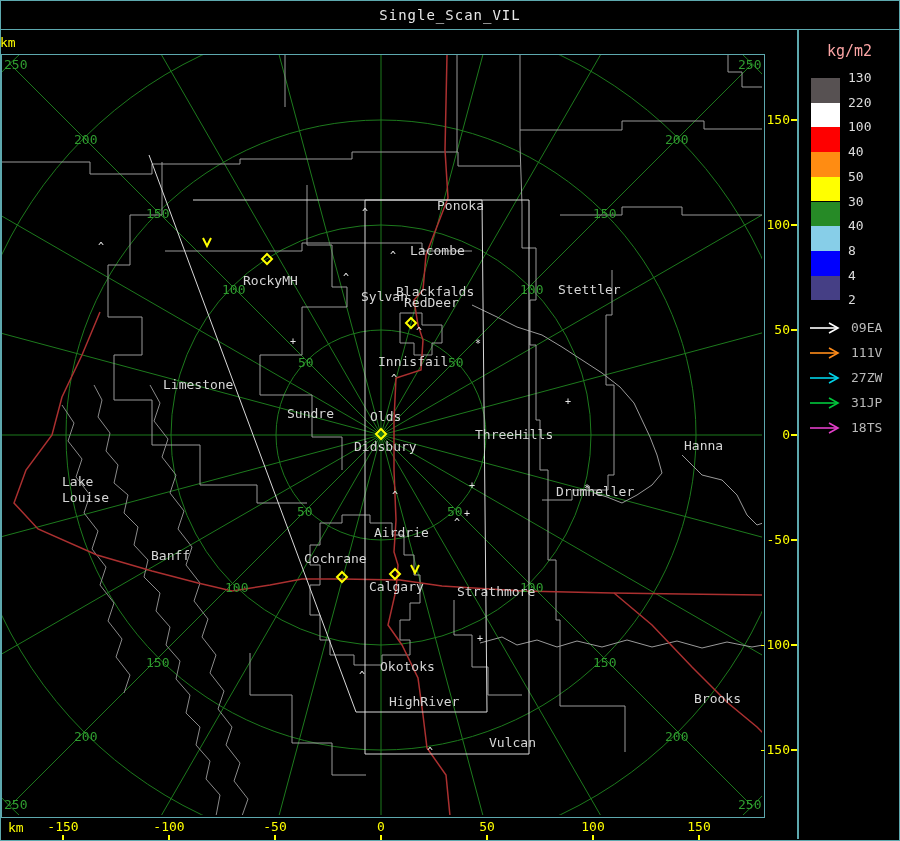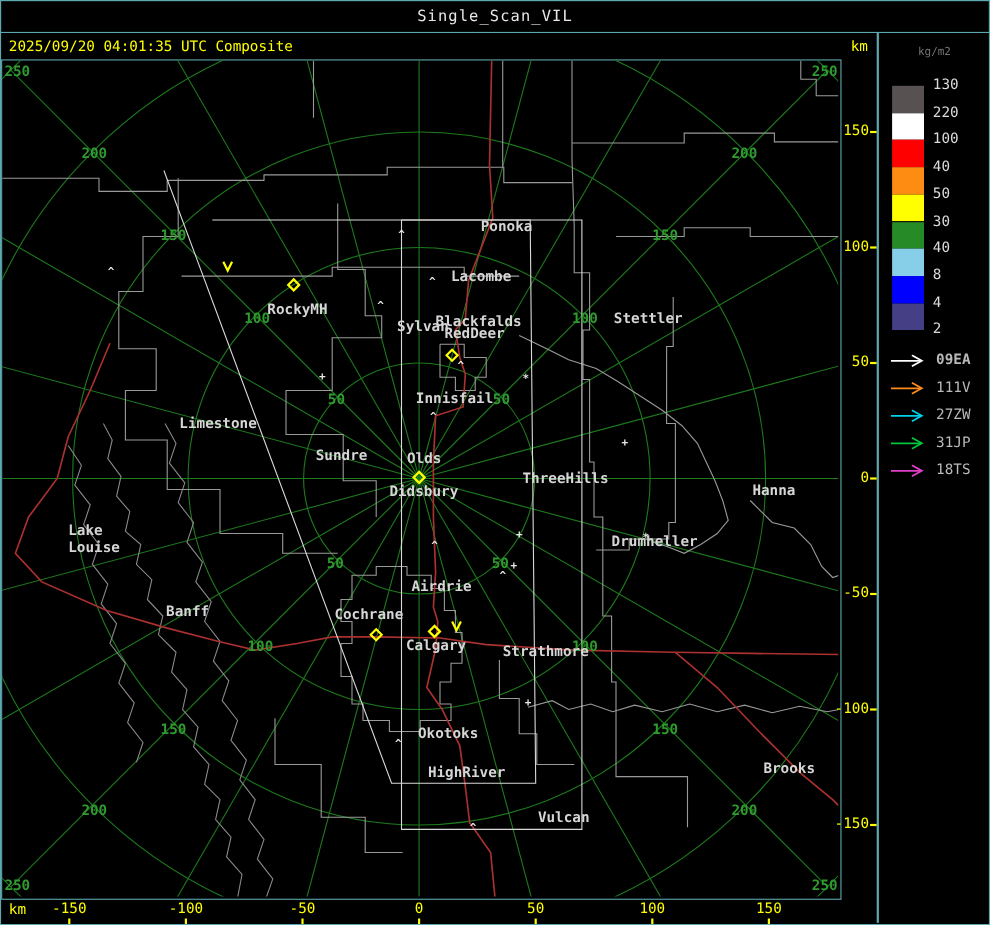--- a/index.html
+++ b/index.html
@@ -8,21 +8,21 @@
   .abs{position:absolute;}
   
   #outer-frame{left:0;top:0;width:898px;height:839px;border:1px solid #5da8ae;}
   #title-bar{left:0;top:0;width:898px;height:28px;border:1px solid #5da8ae;
              display:flex;align-items:center;justify-content:center;
              color:#e8e8e8;font-size:14px;letter-spacing:1px;}
   #info-bar{left:0;top:30px;width:797px;height:24px;display:flex;align-items:center;}
   #info-bar .ts{color:#ffff00;font-size:13px;margin-left:8px;flex:1;}
   #info-bar .unit{color:#ffff00;font-size:13px;margin-right:8px;}
   
-  #map-frame{left:1px;top:54px;width:762px;height:762px;border:1px solid #5da8ae;font-weight:bold;}
+  #map-frame{left:1px;top:54px;width:762px;height:762px;border:1px solid #5da8ae;}
   #map-svg{position:absolute;left:0;top:0;}
   .ring{stroke:#1d7a1d;stroke-width:1;fill:none;}
   .bnd{stroke:#9a9a9a;stroke-width:1;fill:none;}
   .mtn{stroke:#8a8a8a;stroke-width:1;fill:none;}
   .road{stroke:#ab3030;stroke-width:1.5;fill:none;}
   .scan{stroke:#d9d9d9;stroke-width:1;fill:none;}
   .glabel{fill:#2f9b2f;font-size:13px;font-family:"DejaVu Sans Mono",monospace;}
   .city{fill:#d6d6d6;font-size:13px;font-family:"DejaVu Sans Mono",monospace;}
   .town{fill:#e8e8e8;font-size:10px;font-family:"DejaVu Sans Mono",monospace;}
   .diam{stroke:#ffff00;stroke-width:2;fill:none;}
@@ -33,37 +33,36 @@
       font-size:13px;transform:translateY(-8px);}
   .yt{position:absolute;left:27px;width:6px;height:2px;background:#ffff00;}
   #bottom-axis{left:0;top:817px;width:797px;height:23px;}
   #bottom-axis .km{position:absolute;left:8px;top:3px;color:#ffff00;font-size:13px;}
   .xl{position:absolute;top:2px;width:48px;margin-left:-24px;text-align:center;
       color:#ffff00;font-size:13px;}
   .xt{position:absolute;top:18px;width:2px;height:5px;background:#ffff00;}
   
   #legend-panel{left:797px;top:30px;width:101px;height:809px;border-left:2px solid #5da8ae;}
   #legend-unit{position:absolute;left:0;top:12px;width:100%;text-align:center;
-               color:#737373;font-size:10px;}
+               color:#fca5a5;font-size:15px;}
   .sw{position:absolute;left:12px;width:29px;}
   .sv{position:absolute;left:49px;color:#dcdcdc;font-size:13px;transform:translateY(-8px);}
   .trk-label{position:absolute;left:52px;color:#b9b9b9;font-size:13px;transform:translateY(-8px);}
   .trk-arrow{position:absolute;left:10px;transform:translateY(-6px);}
 </style>
 </head>
 <body>
 
 <div class="abs" id="outer-frame"></div>
 
 <div class="abs" id="title-bar">
   <span>Single_Scan_VIL</span>
 </div>
 
 <div class="abs" id="info-bar">
-  <span class="ts">2025/09/20 04:01:35 UTC Composite</span>
   <span class="unit">km</span>
 </div>
 
 <div class="abs" id="map-frame">
   <svg id="map-svg" width="760" height="760" viewBox="0 0 760 760">
       <circle cx="379" cy="380" r="105" class="ring"></circle>
       <circle cx="379" cy="380" r="210" class="ring"></circle>
       <circle cx="379" cy="380" r="315" class="ring"></circle>
       <circle cx="379" cy="380" r="420" class="ring"></circle>
       <circle cx="379" cy="380" r="525" class="ring"></circle>
@@ -243,21 +242,21 @@
     <span class="sv" style="top: 146.8px;">50</span>
     <span class="sv" style="top: 171.5px;">30</span>
     <span class="sv" style="top: 196.2px;">40</span>
     <span class="sv" style="top: 220.9px;">8</span>
     <span class="sv" style="top: 245.6px;">4</span>
     <span class="sv" style="top: 270.3px;">2</span>
     <svg width="34" height="12" class="trk-arrow" style="top: 298px;">
       <line x1="1" y1="6" x2="28" y2="6" stroke="#ffffff" stroke-width="1.6"></line>
       <path d="M20 1 L29 6 L20 11" fill="none" stroke="#ffffff" stroke-width="1.6"></path>
     </svg>
-    <span class="trk-label" style="top: 298px; font-weight: bold;">09EA</span>
+    <span class="trk-label" style="top: 298px;">09EA</span>
     <svg width="34" height="12" class="trk-arrow" style="top: 323px;">
       <line x1="1" y1="6" x2="28" y2="6" stroke="#ff8c1a" stroke-width="1.6"></line>
       <path d="M20 1 L29 6 L20 11" fill="none" stroke="#ff8c1a" stroke-width="1.6"></path>
     </svg>
     <span class="trk-label" style="top: 323px;">111V</span>
     <svg width="34" height="12" class="trk-arrow" style="top: 348px;">
       <line x1="1" y1="6" x2="28" y2="6" stroke="#00d2e8" stroke-width="1.6"></line>
       <path d="M20 1 L29 6 L20 11" fill="none" stroke="#00d2e8" stroke-width="1.6"></path>
     </svg>
     <span class="trk-label" style="top: 348px;">27ZW</span>

